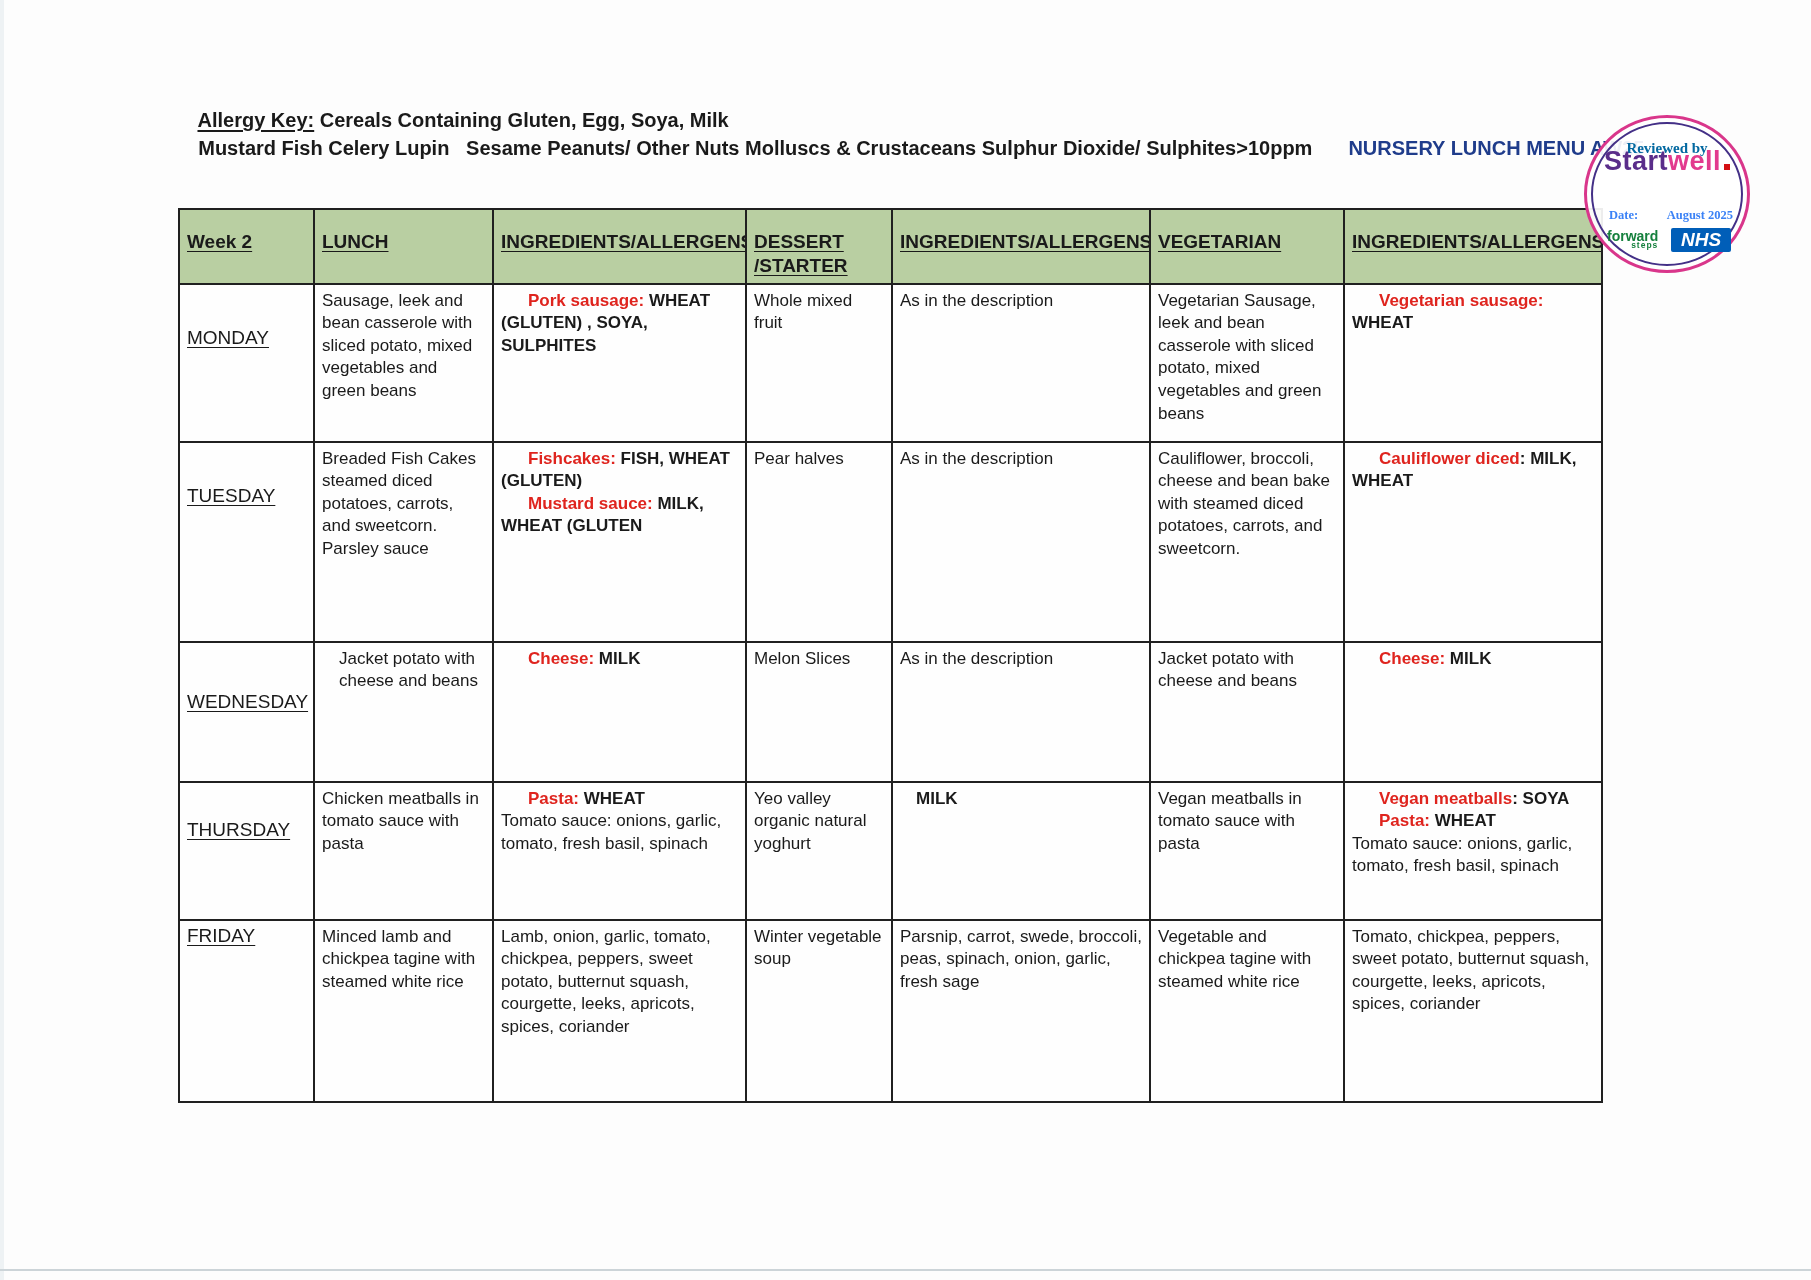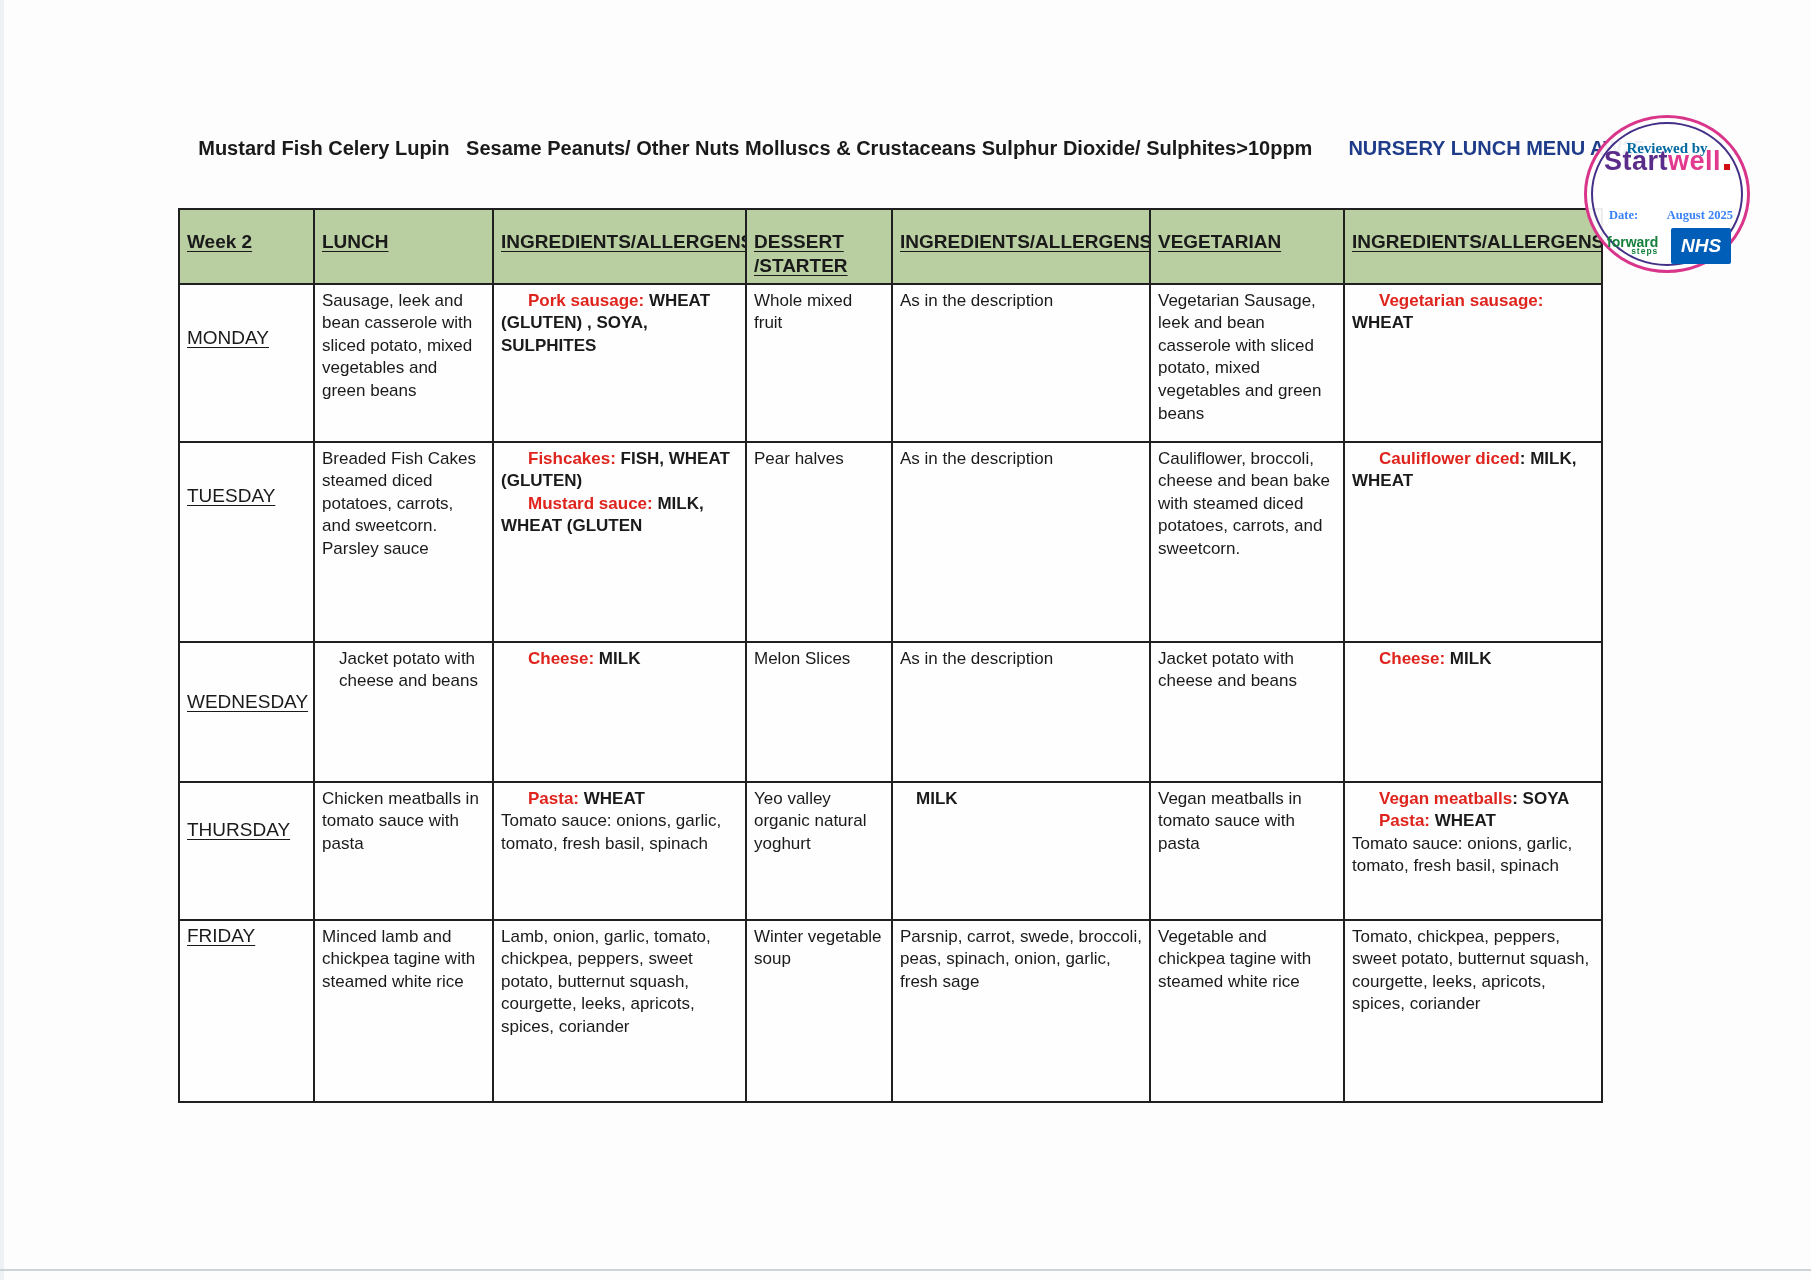--- a/index.html
+++ b/index.html
@@ -39,30 +39,33 @@
   .brand .purple{color:#5a2d8a;}
   .brand .pink{color:#e23a8e;}
   .brand .sq{display:inline-block;width:6px;height:6px;background:#d40f12;margin-left:3px;vertical-align:baseline;}
   .stamp .date{position:absolute;top:90px;left:22px;right:14px;
          font-family:"Liberation Serif",serif;font-weight:bold;font-size:12.5px;color:#3b82f6;
          display:flex;justify-content:space-between;}
   .stamp .logos{position:absolute;top:110px;left:20px;right:16px;display:flex;justify-content:space-between;align-items:center;}
   .fwd{color:#15803d;font-weight:bold;font-size:14px;line-height:0.9;text-align:left;}
   .fwd .steps{display:block;font-size:8.5px;text-align:right;letter-spacing:1px;}
   .nhs{background:#005eb8;color:#ffffff;font-weight:bold;font-style:italic;font-size:19px;
-       width:60px;height:36px;border-radius:2px;display:flex;align-items:center;justify-content:center;}
+       width:60px;height:24px;border-radius:2px;display:flex;align-items:center;justify-content:center;}
   
   .scanline{position:absolute;left:0;top:1269px;width:1811px;height:2px;background:#ccd4d8;}
   .edge{position:absolute;left:0;top:0;width:4px;height:1280px;background:#eef2f4;}
 </style>
 </head>
 <body>
 
 <div class="page">
 
+  <div class="hdr1">
+    <span class="u">Allergy Key:</span><span> Cereals Containing Gluten, Egg, Soya, Milk</span>
+  </div>
   <div class="hdr2">
     <span>Mustard Fish Celery Lupin   Sesame Peanuts/ Other Nuts Molluscs &amp; Crustaceans Sulphur Dioxide/ Sulphites&gt;10ppm</span><span class="menu-title">NURSERY LUNCH MENU AW25</span>
   </div>
 
   <table class="menu">
     <colgroup>
       <col style="width:135px">
         <col style="width:179px">
         <col style="width:253px">
       <col style="width:146px">

